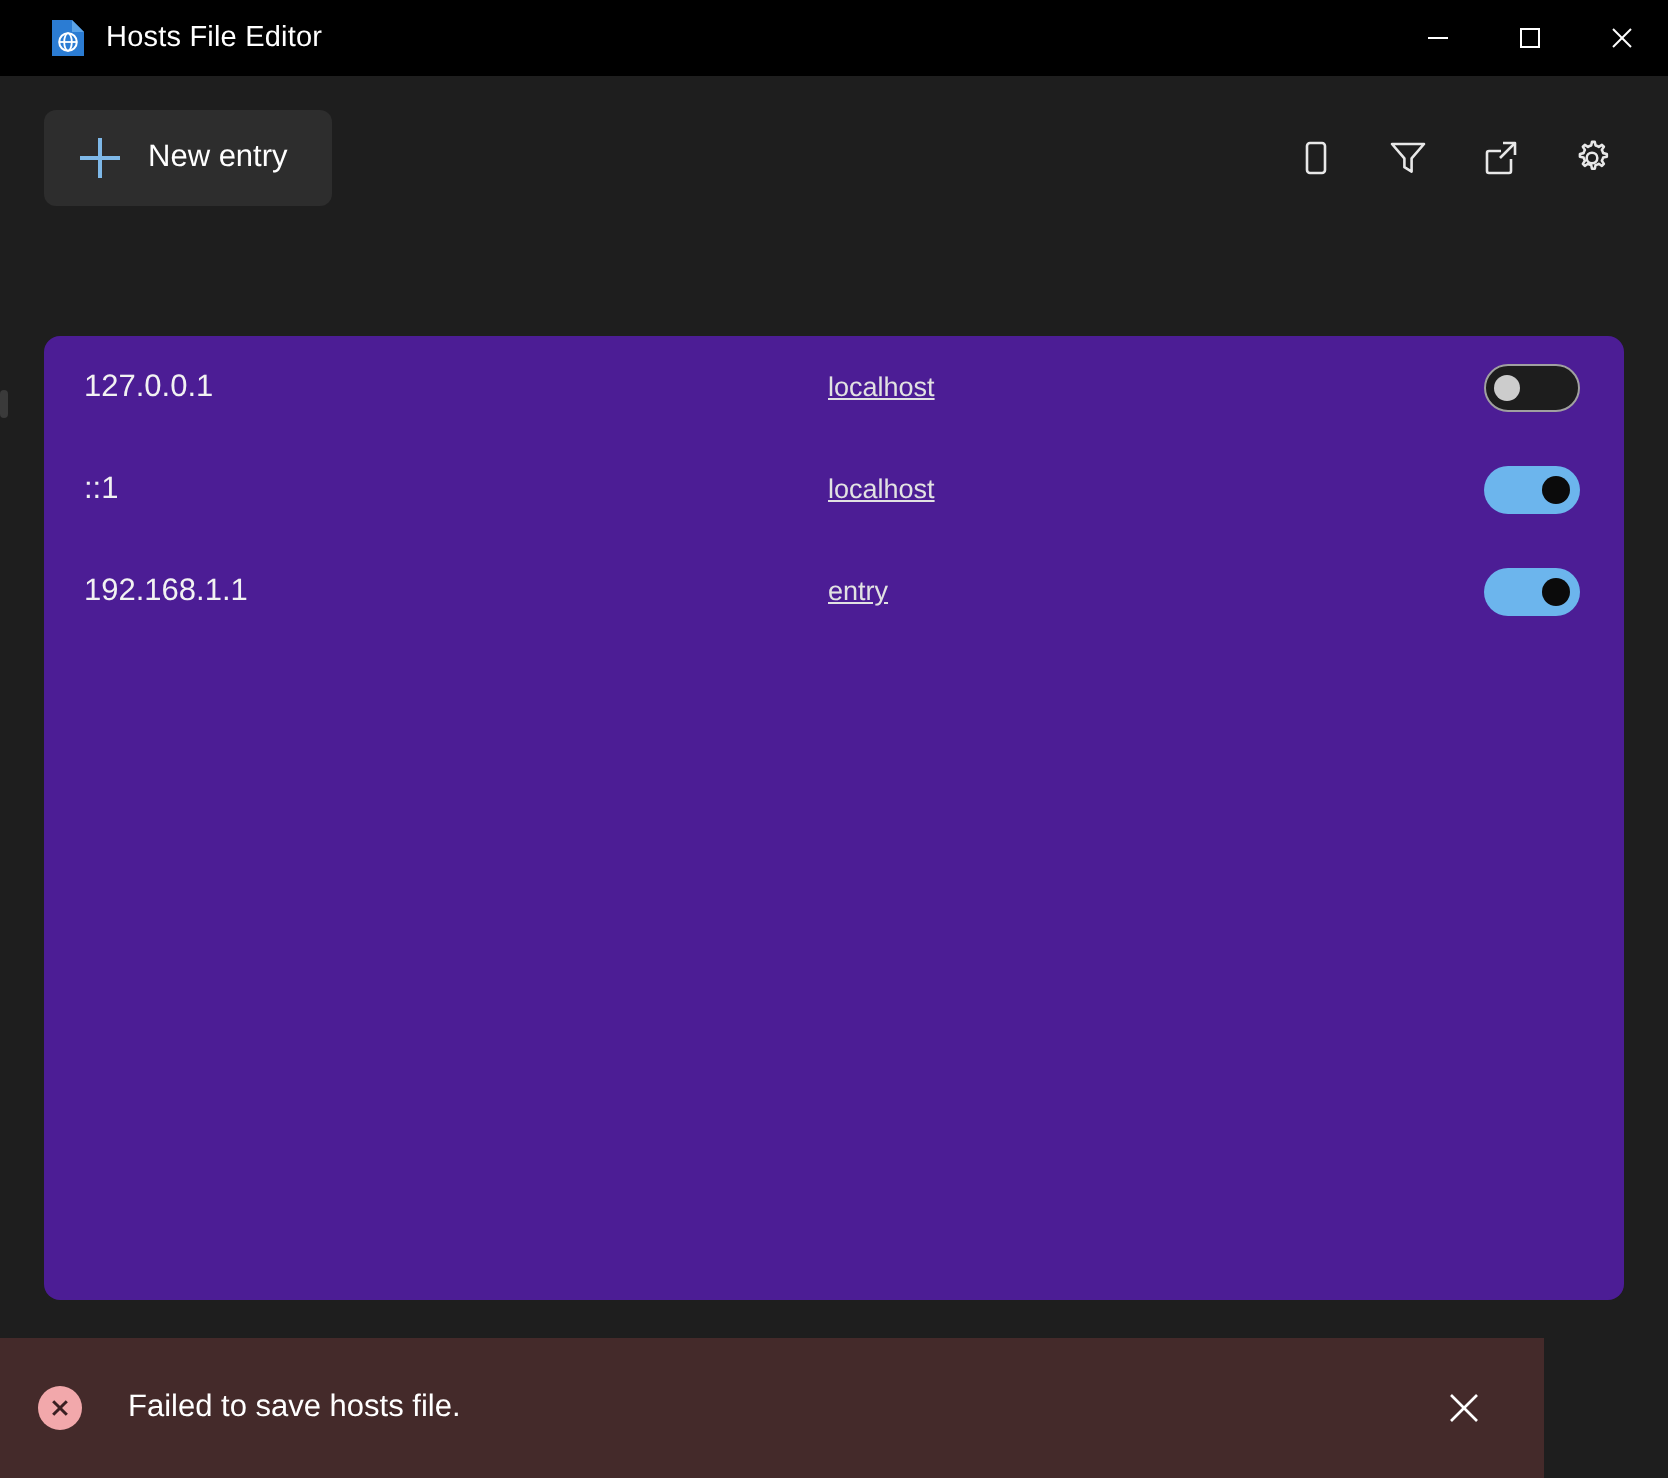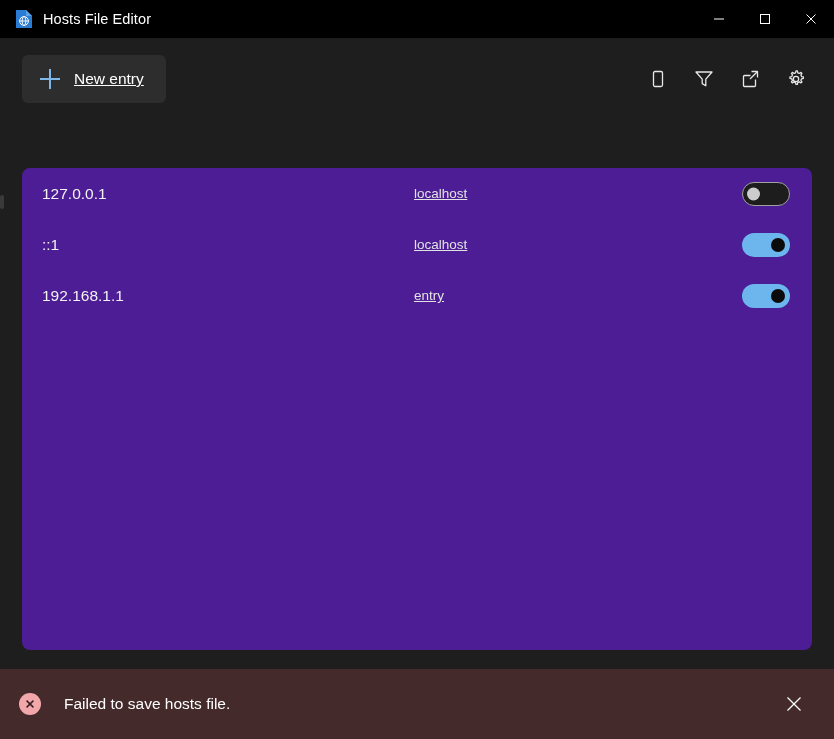--- a/index.html
+++ b/index.html
@@ -20,21 +20,21 @@
   .titlebar {
     height: 38px;
     background: #000000;
     display: flex;
     align-items: center;
     position: relative;
   }
   .titlebar-left {
     display: flex;
     align-items: center;
-    padding-left: 15px;
+    padding-left: 25px;
     gap: 10px;
   }
   .app-icon {
     width: 18px;
     height: 20px;
     position: relative;
   }
   .app-icon svg { display: block; }
   .app-title {
     font-size: 14.5px;
@@ -59,21 +59,20 @@
   }
 
   
   .toolbar {
     height: 82px;
     display: flex;
     align-items: center;
     justify-content: space-between;
     padding: 0 22px;
     box-sizing: border-box;
-    text-decoration: underline;
   }
   .new-entry-btn {
     height: 48px;
     background: #2d2d2d;
     border: none;
     border-radius: 6px;
     display: flex;
     align-items: center;
     gap: 14px;
     padding: 0 22px 0 18px;
@@ -183,21 +182,21 @@
     height: 14px;
     border-radius: 50%;
     background: #0b0b0b;
   }
 
   
   .infobar {
     position: absolute;
     left: 0;
     bottom: 0;
-    width: 834px;
+    width: 772px;
     height: 70px;
     background: #442a2a;
     display: flex;
     align-items: center;
     box-sizing: border-box;
     padding: 0 18px 0 19px;
   }
   .infobar-icon {
     width: 22px;
     height: 22px;

